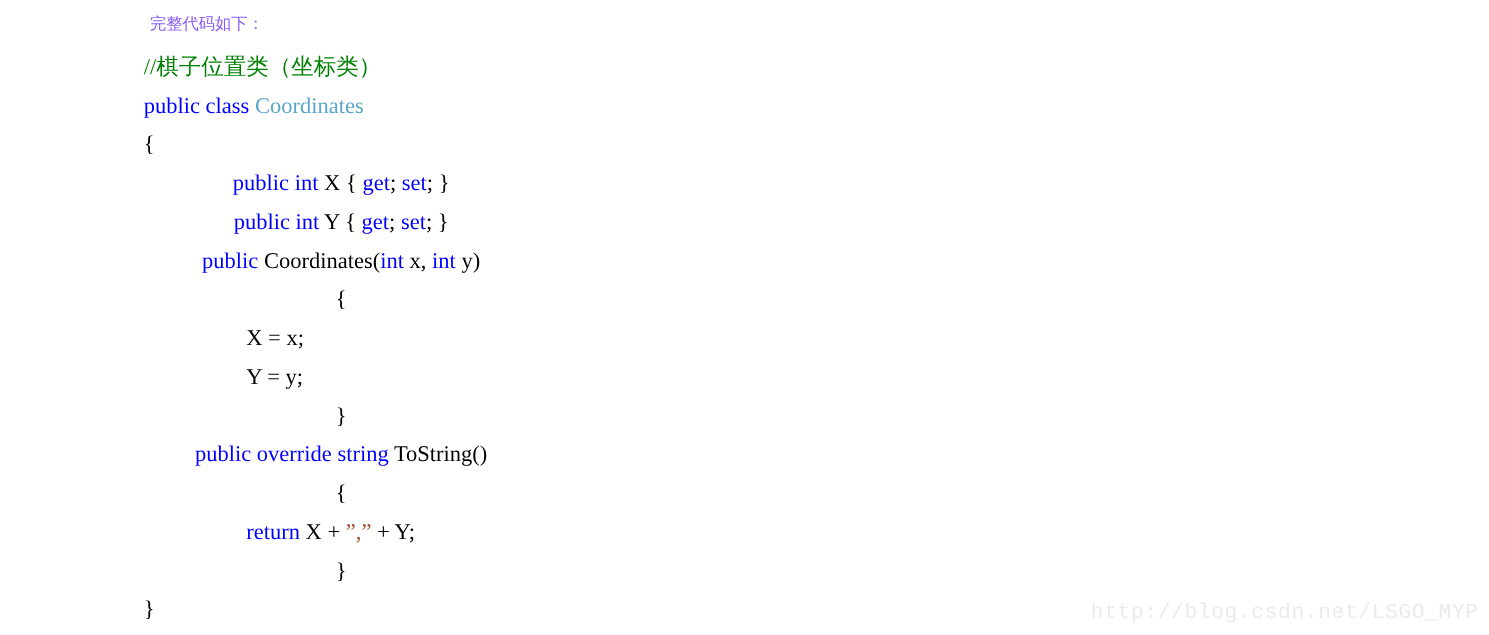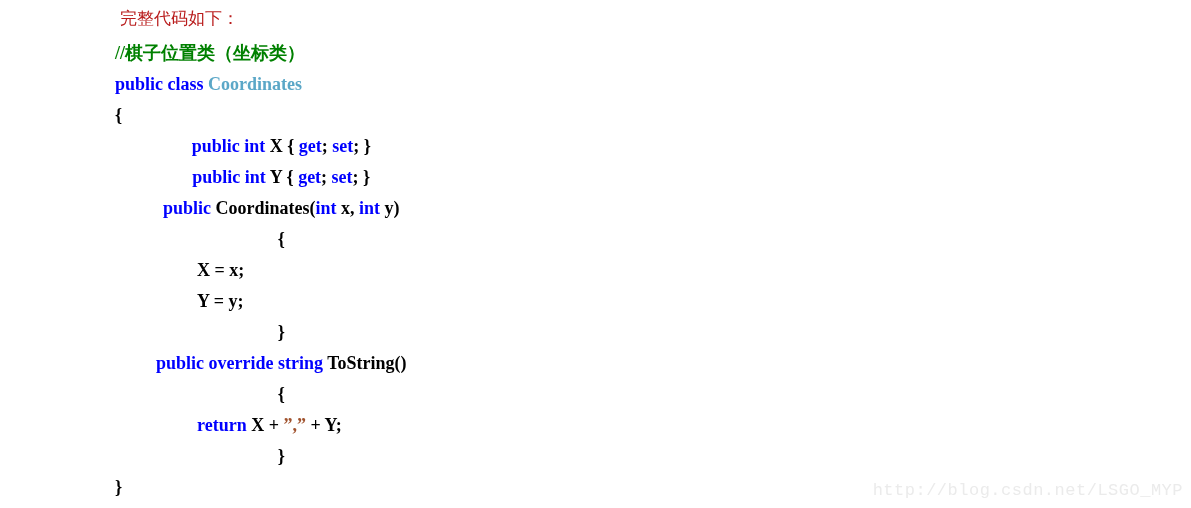--- a/index.html
+++ b/index.html
@@ -20,43 +20,42 @@
     position: absolute;
     inset: 0;
     background: #ffffff;
   }
 
   
   .doc-title {
     position: absolute;
     left: 120px;
     top: 5px;
-    font-size: 17px;
+    font-size: 13px;
     line-height: 28px;
-    color: #b91c1c;
+    color: #8b5cf6;
     white-space: pre;
     font-family: "Liberation Serif", "DejaVu Serif", serif;
   }
 
   
   .code-block {
     position: absolute;
     left: 115px;
     top: 38px;
     font-family: "Liberation Serif", "DejaVu Serif", serif;
     font-size: 18px;
     line-height: 31px;
     color: #000000;
     white-space: pre;
   }
   .code-line {
     height: 31px;
     white-space: pre;
     display: block;
-    font-weight: bold;
   }
   .ind0 { padding-left: 0px;   }
   .ind1 { padding-left: 41px; text-align: center;  }
   .ind2 { padding-left: 82px;  }
 
   .tok {
     white-space: pre;
     font-family: "Liberation Serif", "DejaVu Serif", serif;
   }
   .t-plain   { color: #000000; }

